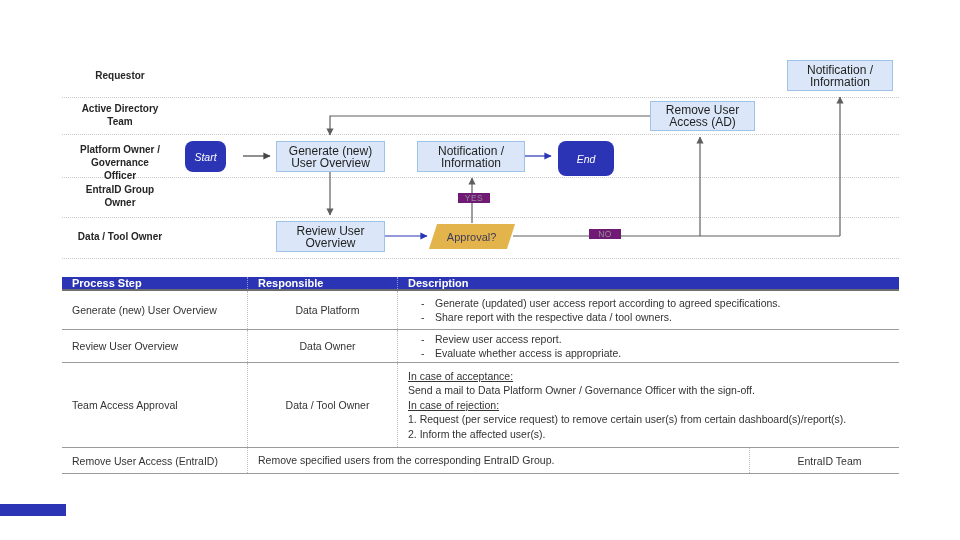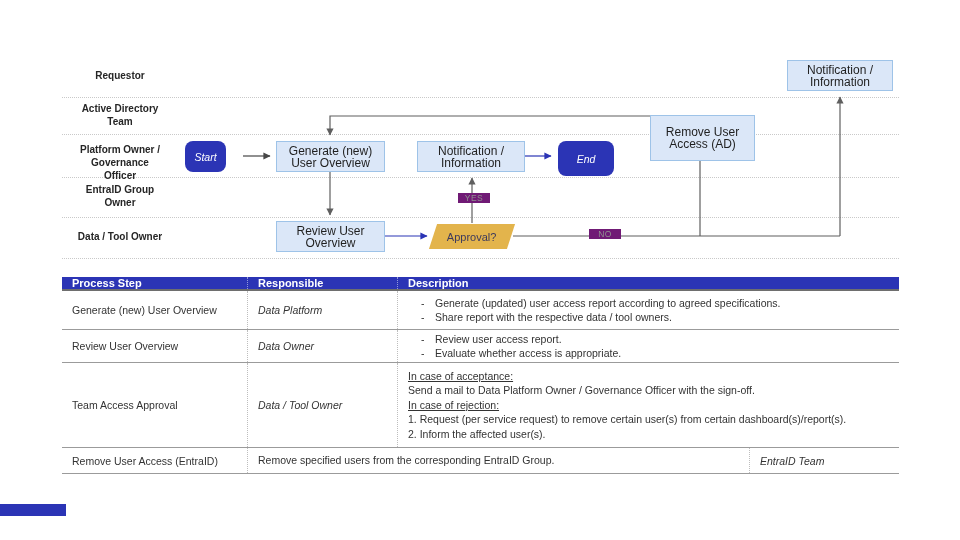--- a/index.html
+++ b/index.html
@@ -21,21 +21,21 @@
   .accent-bar{position:absolute;left:0;top:504px;width:66px;height:12px;background:var(--navy);}
   
   .ptable{position:absolute;left:62px;top:277px;width:837px;font-size:10.5px;color:#333;}
   .thead{display:flex;height:14px;background:var(--navy);color:#fff;font-weight:bold;
          font-size:11px;align-items:center;border-bottom:2px solid #6e6e6e;box-sizing:border-box;}
   .thead .hc{box-sizing:border-box;padding-left:10px;height:100%;display:flex;align-items:center;}
   .hc1{width:185px;} .hc2{width:150px;border-left:1px dotted rgba(255,255,255,.5);}
   .hc3{width:502px;border-left:1px dotted rgba(255,255,255,.5);}
   .trow{display:flex;border-bottom:1px solid #9b9b9b;box-sizing:border-box;}
   .tc{box-sizing:border-box;padding-left:10px;display:flex;flex-direction:column;justify-content:center;}
-  .tc1{width:185px;} .tc2{width:150px;font-style:italic;border-left:1px dotted #bdbdbd;}
+  .tc1{width:185px;} .tc2{width:150px;border-left:1px dotted #bdbdbd;text-align:center;}
   .tc3{width:502px;border-left:1px dotted #bdbdbd;padding-right:8px;}
   .desc-line{line-height:14.5px;}
   .desc-line.bullet{display:flex;padding-left:13px;}
   .desc-line.bullet .dash{width:14px;flex:0 0 14px;}
   .desc-line.underline{text-decoration:underline;}
 </style>
 </head>
 <body>
 
 <div class="stage" style="--navy: #2b34b5; --node-fill: #dbe7f8; --node-border: #9ec3e8; --gold: #e3b44c;">
@@ -72,21 +72,21 @@
     <path d="M525,156 H551" stroke="#2b34b5" stroke-width="1.2" fill="none" marker-end="url(#mNavy)"></path>
     <path d="M513,236 H840" stroke="#5f5f5f" stroke-width="1.2" fill="none"></path>
     <path d="M700,236 V137" stroke="#5f5f5f" stroke-width="1.2" fill="none" marker-end="url(#mGray)"></path>
     <path d="M840,236 V97" stroke="#5f5f5f" stroke-width="1.2" fill="none" marker-end="url(#mGray)"></path>
   </svg>
 
   <div class="node pill" style="left:185px;top:141px;width:41px;height:31px">Start</div>
   <div class="node blue-box" style="left:276px;top:141px;width:109px;height:31px">Generate (new) User Overview</div>
   <div class="node blue-box" style="left:417px;top:141px;width:108px;height:31px">Notification / Information</div>
   <div class="node pill" style="left:558px;top:141px;width:56px;height:35px">End</div>
-  <div class="node blue-box" style="left:650px;top:115px;width:105px;height:46px">Remove User Access (AD)</div>
+  <div class="node blue-box" style="left:650px;top:101px;width:105px;height:30px">Remove User Access (AD)</div>
   <div class="node blue-box" style="left:787px;top:60px;width:106px;height:31px">Notification / Information</div>
   <div class="node blue-box" style="left:276px;top:221px;width:109px;height:31px">Review User Overview</div>
   <div class="node gold" style="left:433px;top:224px;width:78px;height:25px">
     <span class="unskew">Approval?</span>
   </div>
 
   <span class="edge-label" style="left:458px;top:193px;width:26px">YES</span>
   <span class="edge-label" style="left:589px;top:229px;width:26px">NO</span>
 
   <div class="ptable">

